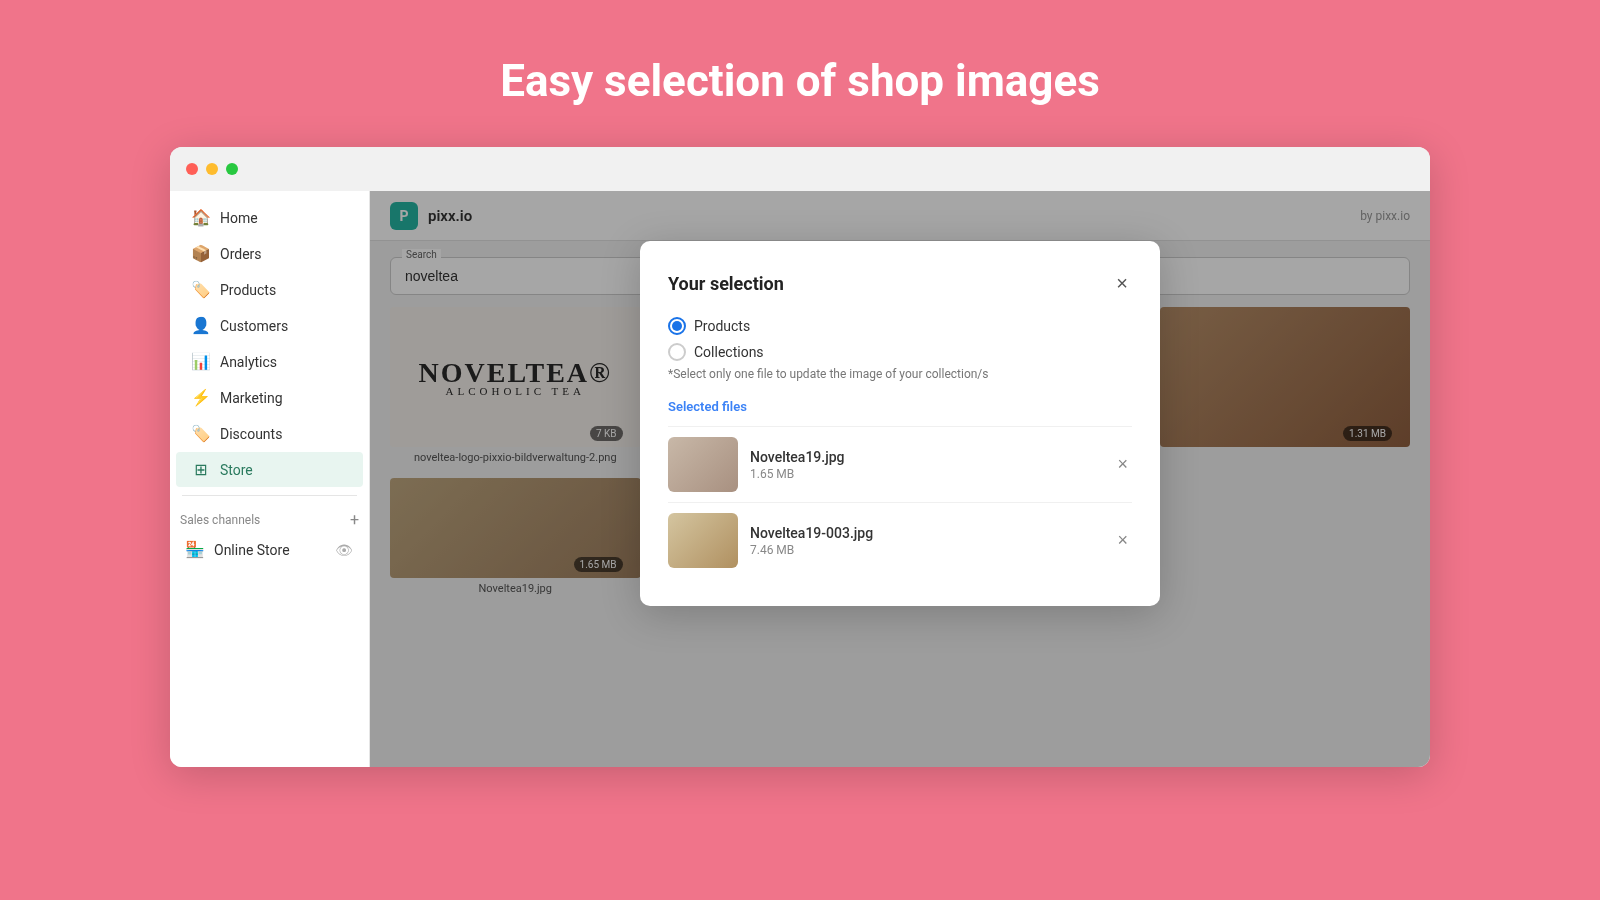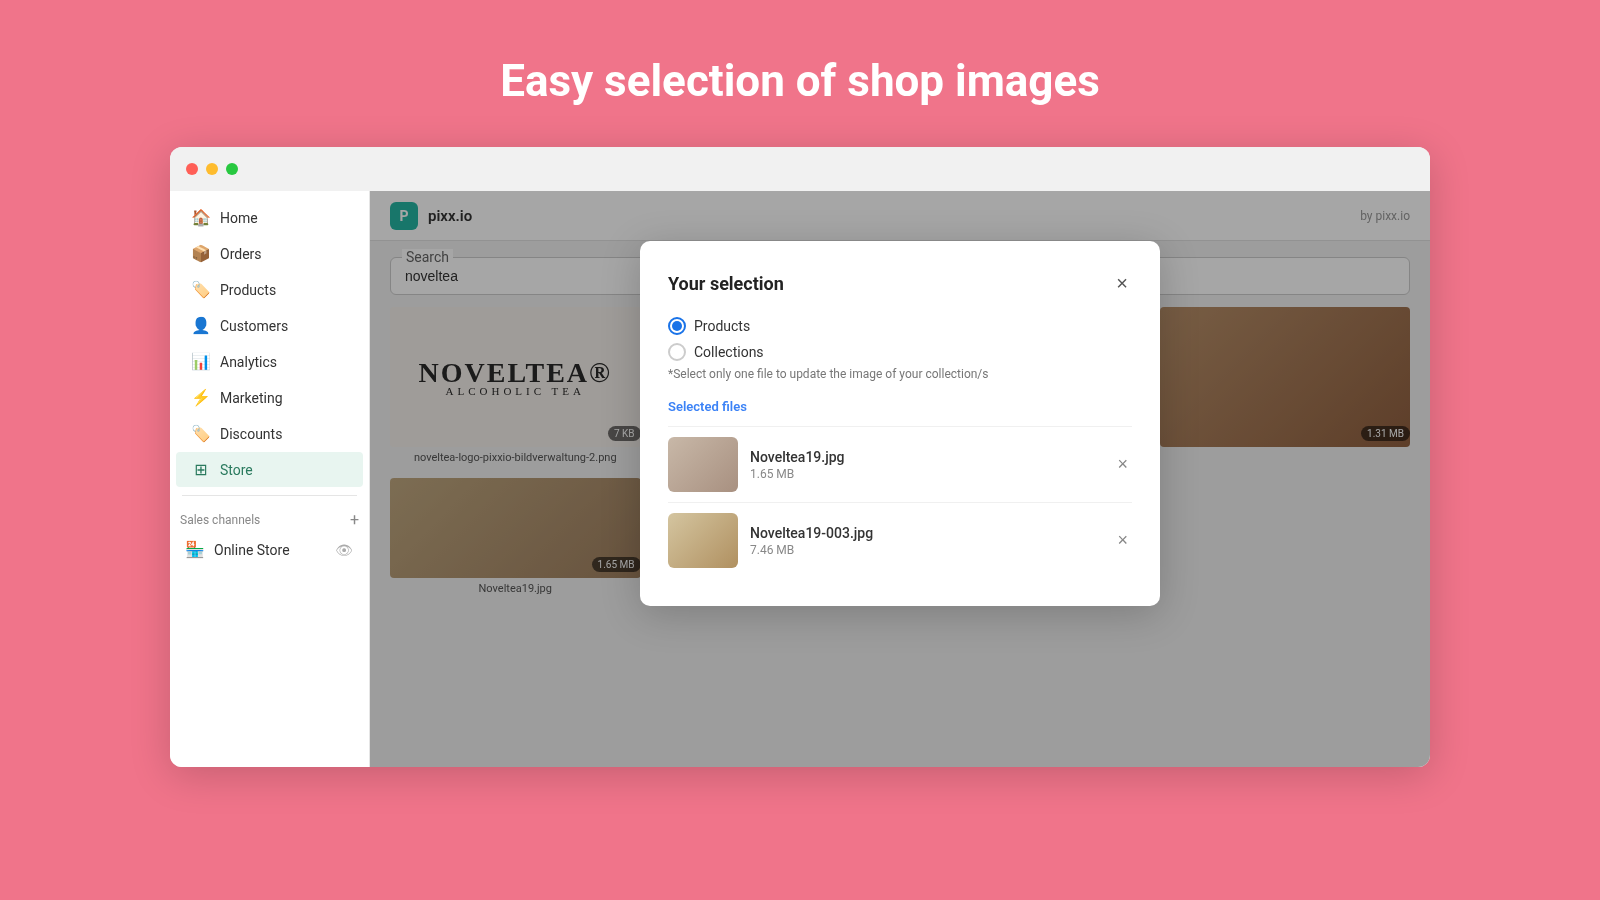--- a/index.html
+++ b/index.html
@@ -156,21 +156,21 @@
       padding: 16px 20px 12px;
     }
     .search-box {
       position: relative;
     }
     .search-label {
       position: absolute;
       top: -8px;
       left: 12px;
       background: white;
-      font-size: 14px;
+      font-size: 10px;
       color: #666;
       padding: 0 4px;
     }
     .search-input {
       width: 100%;
       border: 1.5px solid #ccc;
       border-radius: 6px;
       padding: 10px 14px;
       font-size: 14px;
       color: #333;
@@ -180,21 +180,21 @@
     .image-item {
       background: #ddd;
       position: relative;
       border-radius: 4px;
       overflow: hidden;
       height: 140px;
     }
     .image-badge {
       position: absolute;
       bottom: 6px;
-      right: 0;
+      right: 18px;
       background: rgba(0,0,0,0.55);
       color: white;
       font-size: 10px;
       padding: 2px 6px;
       border-radius: 10px;
     }
     .image-name {
       font-size: 11px;
       color: #555;
       text-align: center;

